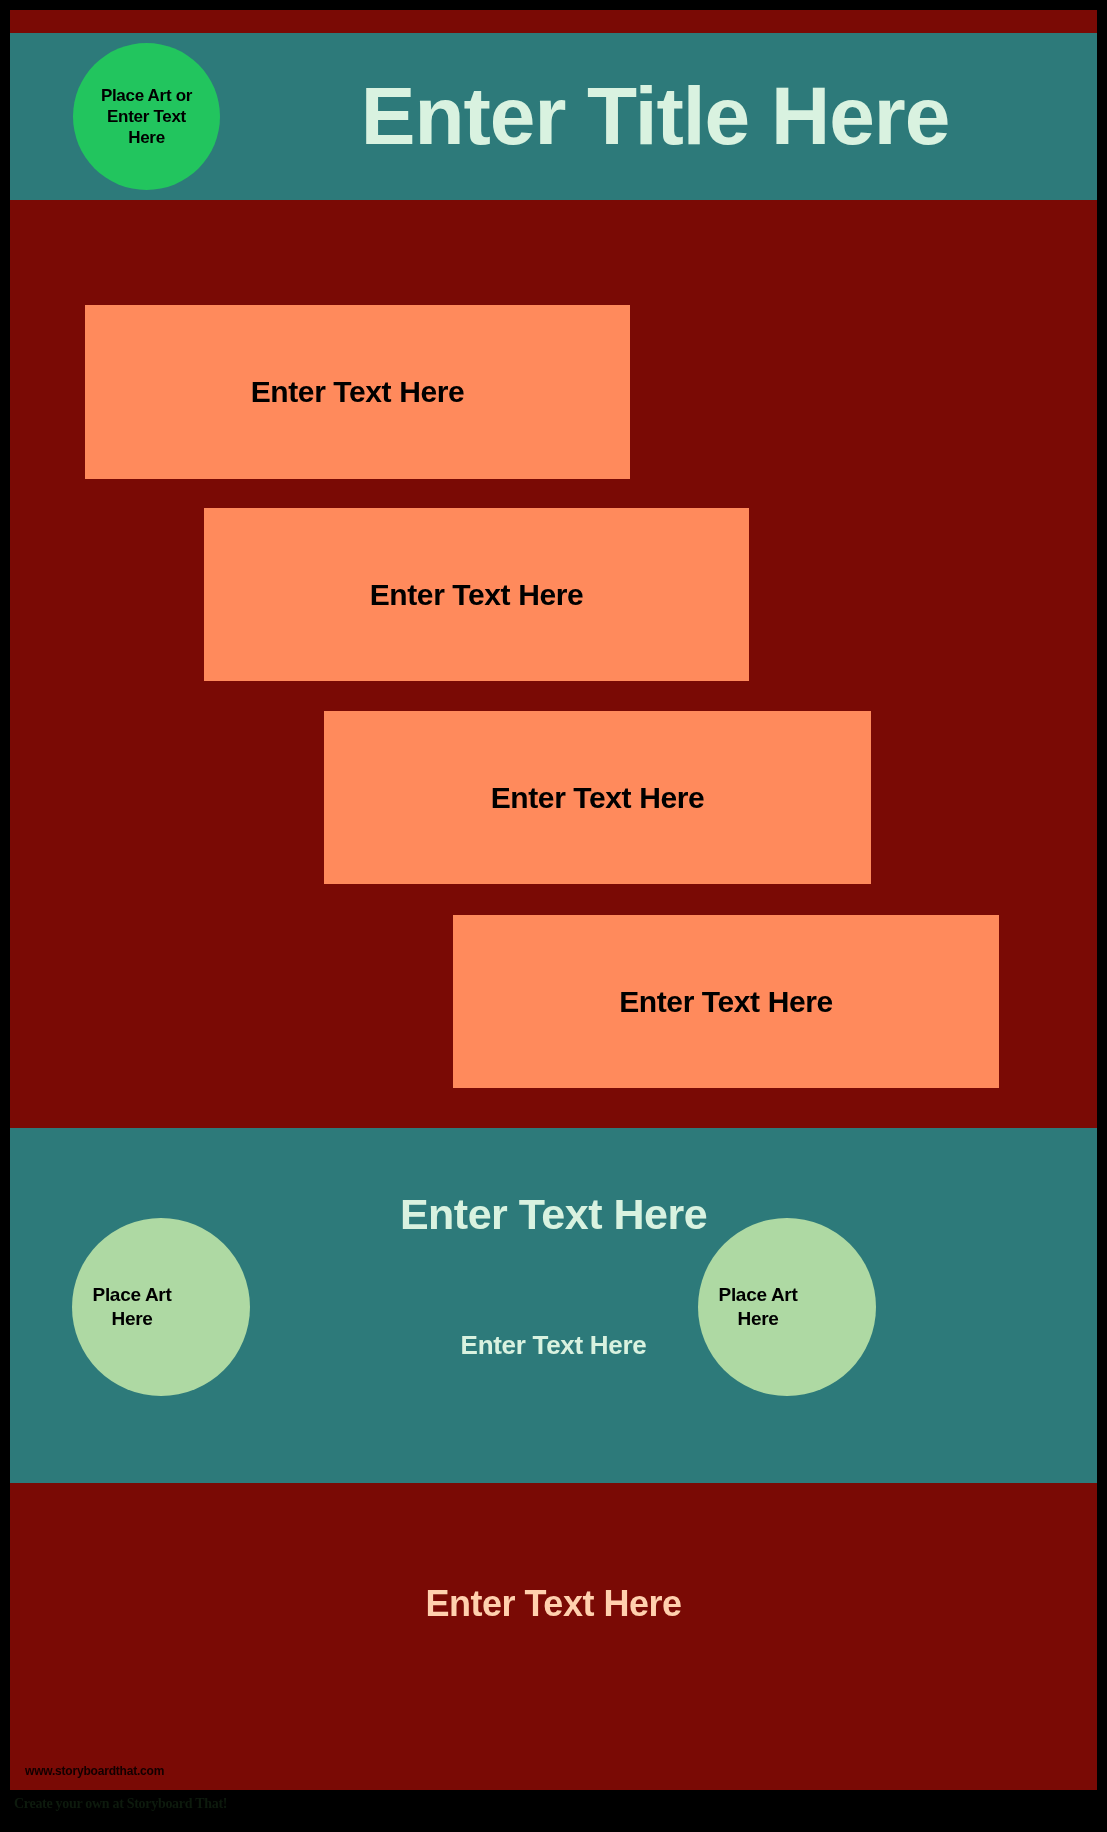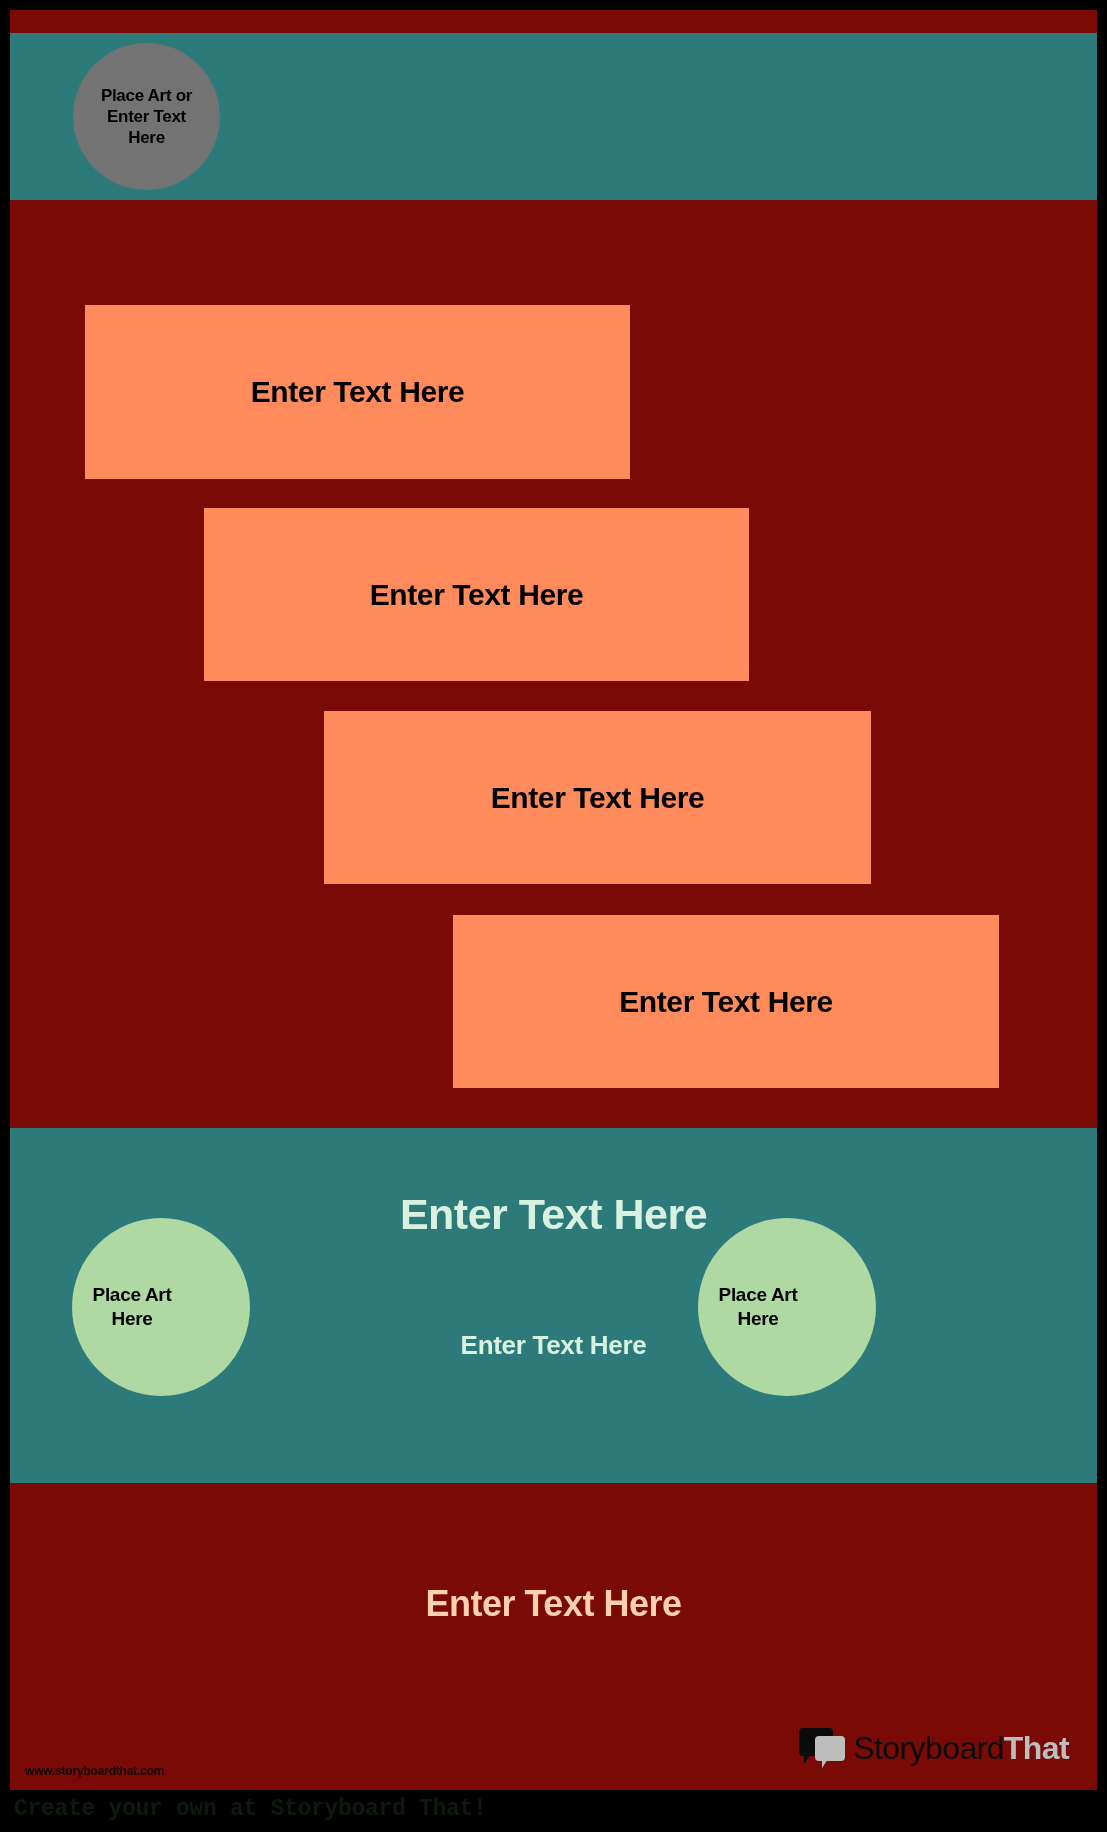--- a/index.html
+++ b/index.html
@@ -10,21 +10,21 @@
   #poster{position:absolute;left:10px;top:10px;width:1087px;height:1780px;
           background:#7a0a05;overflow:hidden;box-sizing:border-box;}
 
   
   .strip-top{position:absolute;left:0;top:0;width:1087px;height:23px;background:#7a0a05;}
 
   
   .header{position:absolute;left:0;top:23px;width:1087px;height:167px;
           background:#2d7a7a;}
   .header-circle{position:absolute;left:63px;top:10px;width:147px;height:147px;
-          border-radius:50%;background:#737373;
+          border-radius:50%;background:#22c55e;
           display:flex;align-items:center;justify-content:center;}
   .header-circle span{color:#000;font-weight:bold;font-size:17px;line-height:1.25;
           text-align:center;font-family:"Liberation Sans", sans-serif;
           letter-spacing:-0.3px;width:105px;}
   .header-title{position:absolute;left:245px;top:28px;width:800px;height:110px;
           display:flex;align-items:center;justify-content:center;
           color:#d9f2e0;font-size:82px;font-weight:bold;letter-spacing:-1px;
           font-family:"Liberation Sans", sans-serif;white-space:nowrap;}
 
   
@@ -76,34 +76,35 @@
             background:#bdbdbd;border-radius:4px;}
   .bub-front:after{content:"";position:absolute;left:7px;top:23px;
             border-left:6px solid #bdbdbd;border-bottom:9px solid transparent;}
   .logo-wordmark{font-size:32px;letter-spacing:-0.6px;
             font-family:"Liberation Sans", sans-serif;}
   .logo-wordmark .w1{color:#0b0b0b;}
   .logo-wordmark .w2{color:#bdbdbd;font-weight:bold;}
 
   
   .bottom-caption{position:absolute;left:14px;top:1796px;
-          color:#0d1a0d;font-size:23px;font-weight:bold;letter-spacing:-0.3px;
-          font-family:Liberation Mono, monospace;}
+          color:#0d1a0d;font-size:14px;font-weight:bold;letter-spacing:-0.3px;
+          font-family:Liberation Serif, serif;}
 </style>
 </head>
 <body>
 
 <div id="poster">
 
   <div class="strip-top"></div>
 
   <div class="header">
     <div class="header-circle">
       <span>Place Art or Enter Text Here</span>
     </div>
+    <div class="header-title">Enter Title Here</div>
   </div>
 
   <div class="body-area">
     <div class="obox b1">Enter Text Here</div>
     <div class="obox b2">Enter Text Here</div>
     <div class="obox b3">Enter Text Here</div>
     <div class="obox b4">Enter Text Here</div>
   </div>
 
   <div class="teal-sec">
@@ -118,26 +119,17 @@
     </div>
 
     <div class="teal-sub">Enter Text Here</div>
   </div>
 
   <div class="footer">
     <div class="footer-text">Enter Text Here</div>
 
     <div class="footer-url">www.storyboardthat.com</div>
 
-    <div class="logo">
-      <div class="logo-mark">
-        <div class="bub-back"></div>
-        <div class="bub-front"></div>
-      </div>
-      <div class="logo-wordmark">
-        <span class="w1">Storyboard</span><span class="w2">That</span>
-      </div>
-    </div>
   </div>
 
 </div>
 
 <div class="bottom-caption">Create your own at Storyboard That!</div>
 
 </body></html>

